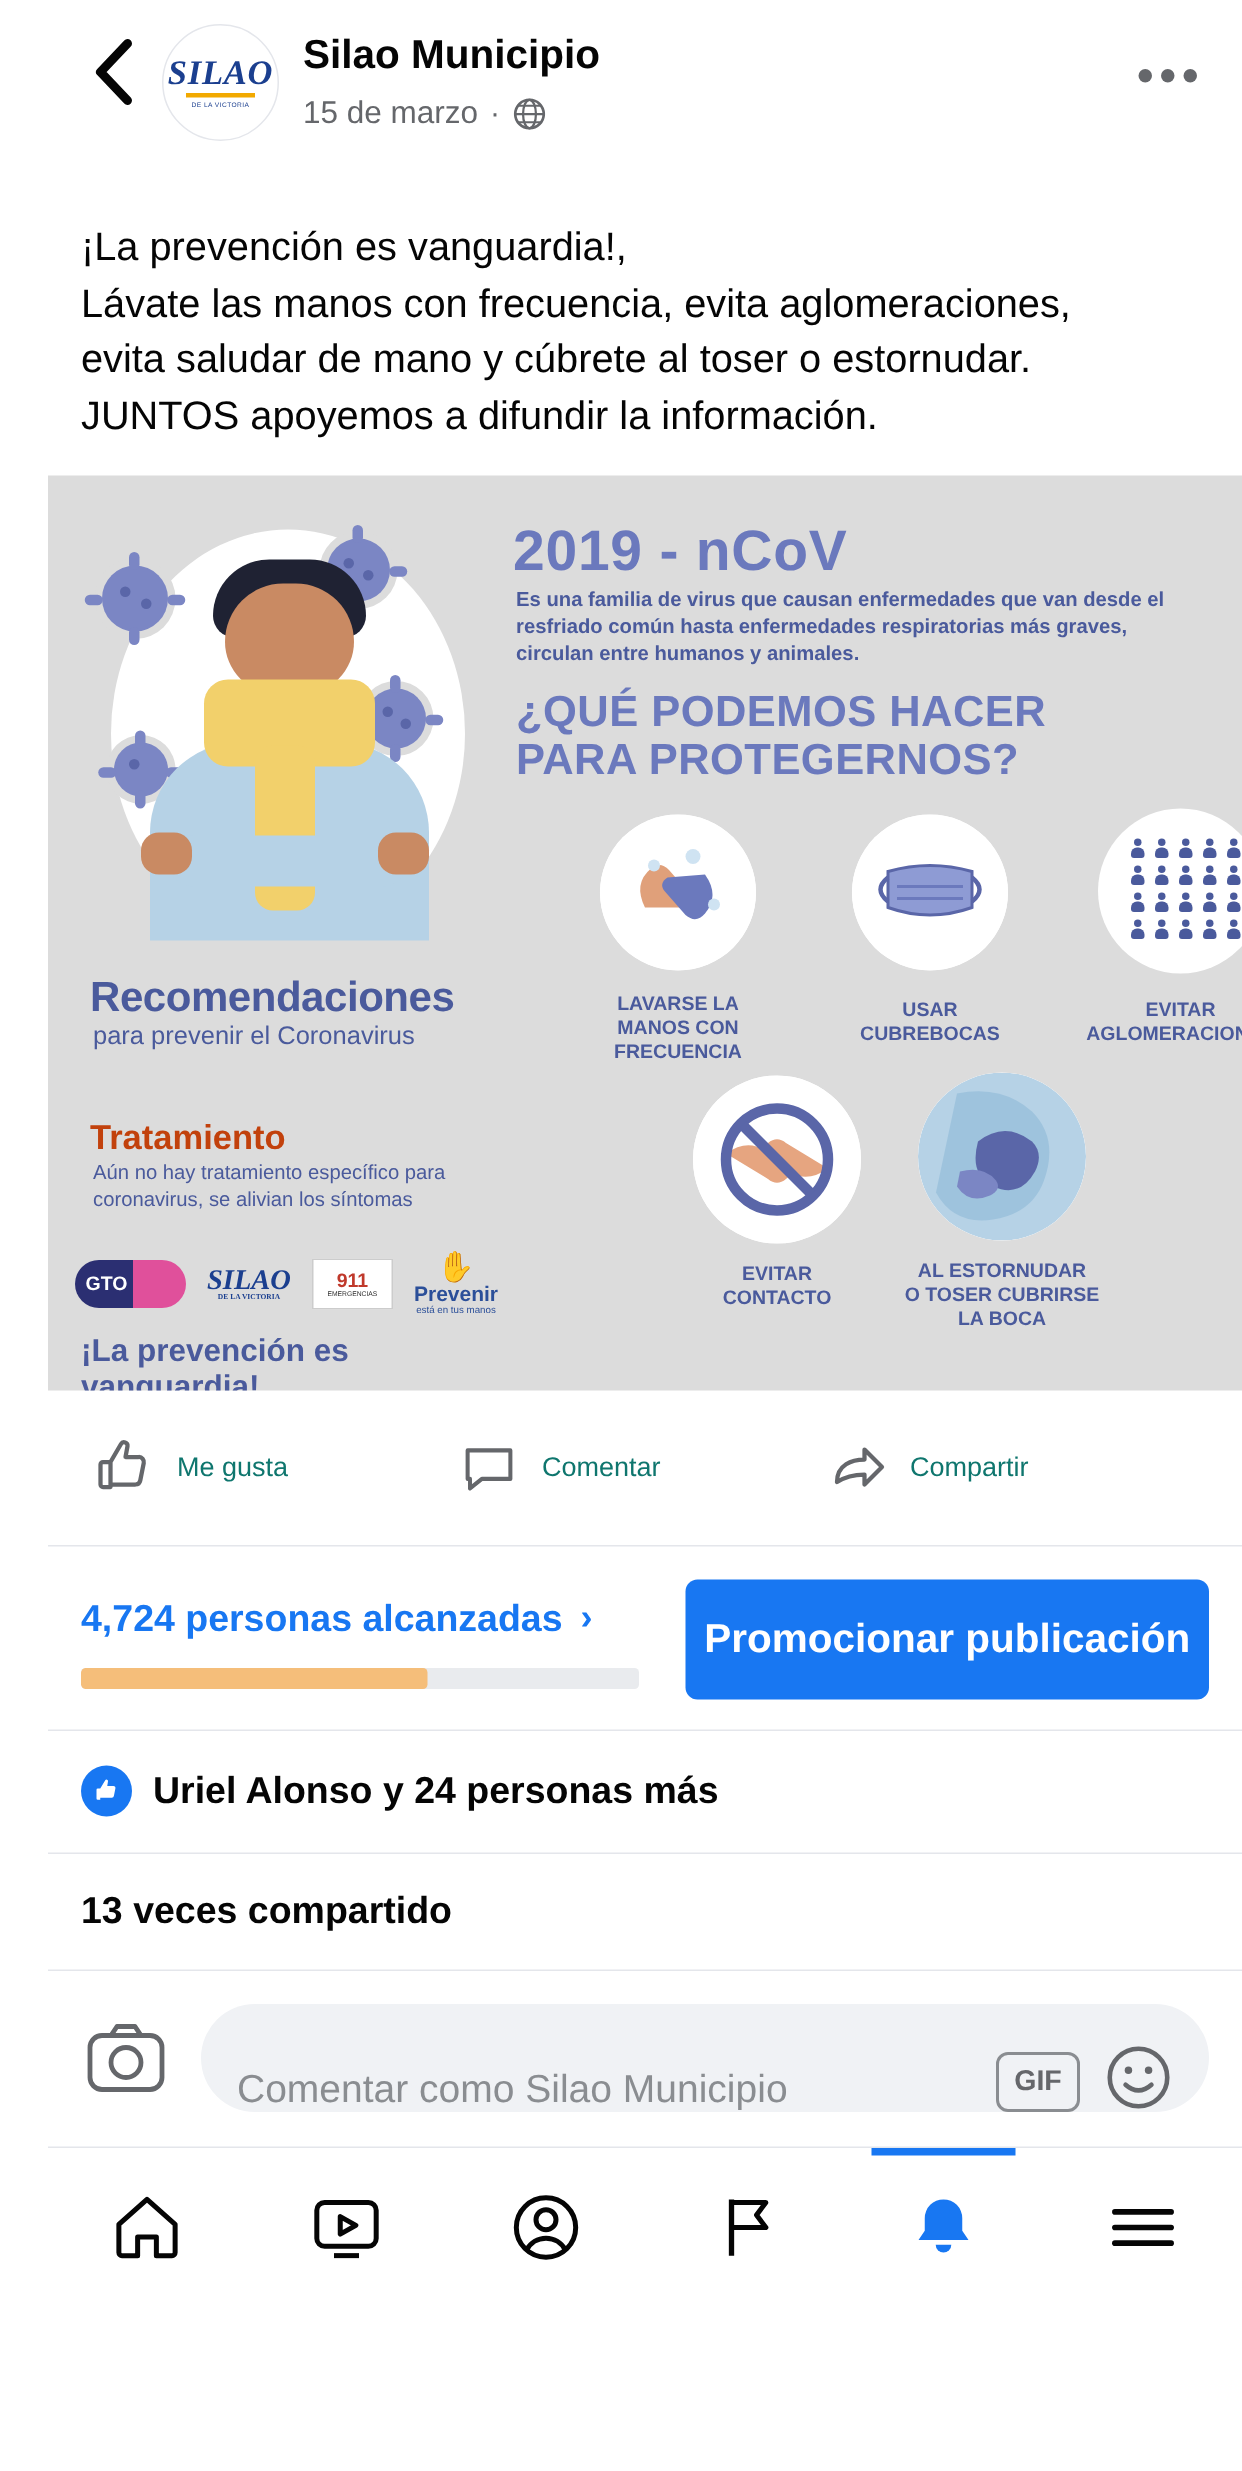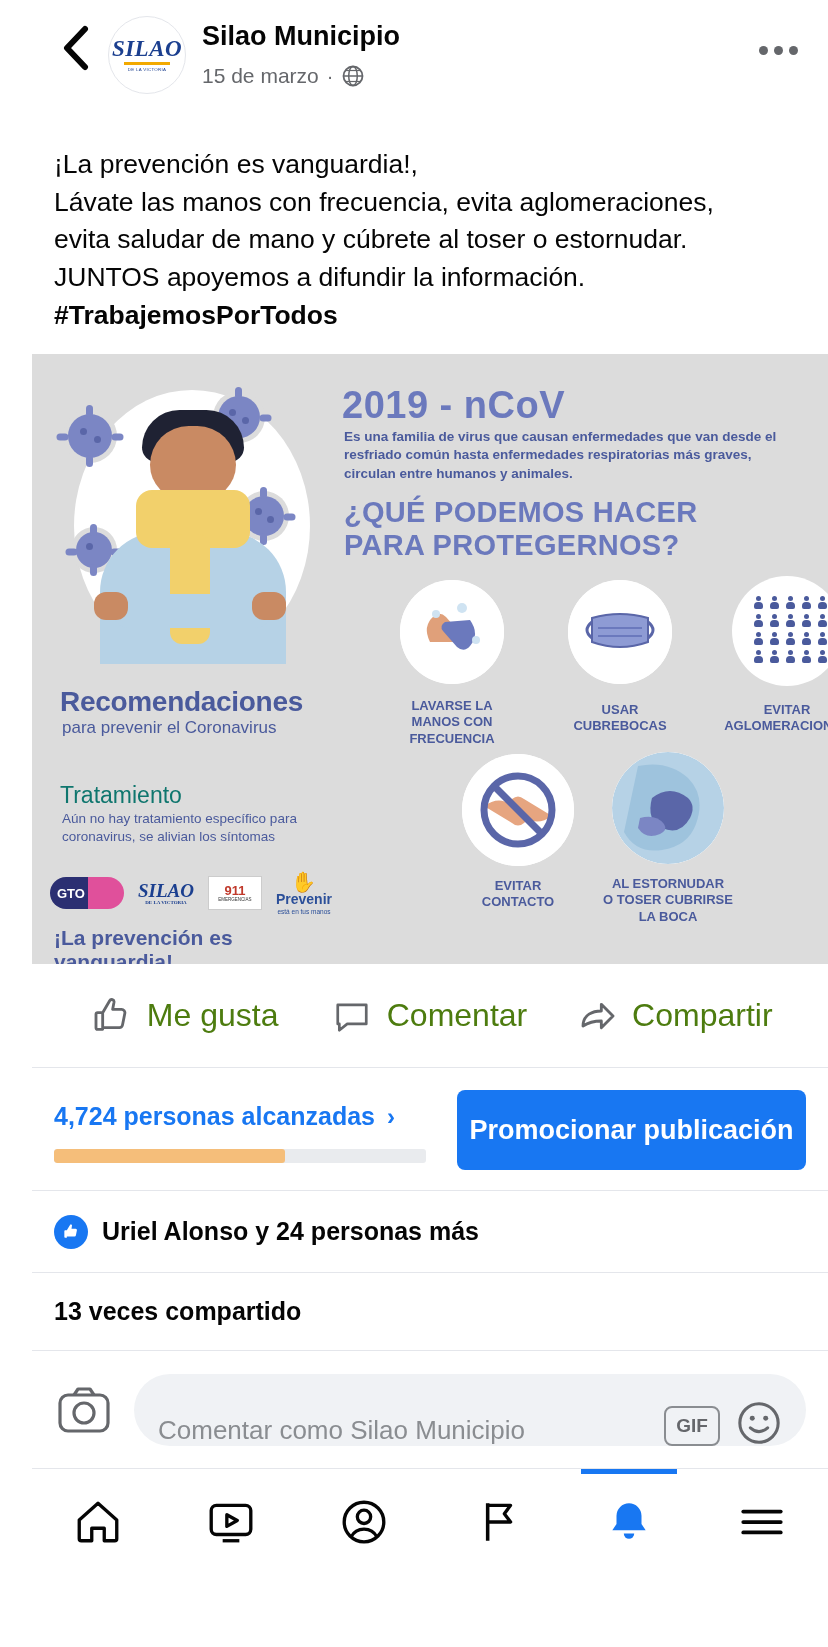--- a/index.html
+++ b/index.html
@@ -235,22 +235,22 @@
   .rec-sub {
     position: absolute;
     left: 30px; top: 364px;
     font-size: 17px;
     color: #4a5a9c;
   }
   .trat-title {
     position: absolute;
     left: 28px; top: 428px;
     font-size: 23px;
-    font-weight: normal;
-    color: #0f766e;
+    font-weight: bold;
+    color: #c2410c;
   }
   .trat-sub {
     position: absolute;
     left: 30px; top: 456px;
     font-size: 13.5px;
     color: #4a5a9c;
     line-height: 1.35;
   }
   .logos-row {
     position: absolute;
@@ -361,24 +361,23 @@
     height: 104px;
     display: flex;
     align-items: center;
     border-bottom: 1px solid #e4e6eb;
     padding: 0 30px;
   }
   .action {
     flex: 1;
     display: flex;
     align-items: center;
-    justify-content: center;
     gap: 16px;
-    font-size: 32px;
-    color: #4d7c0f;
+    font-size: 18px;
+    color: #0f766e;
     font-weight: 500;
   }
   .action.share { gap: 14px; }
 
   
   .insights {
     padding: 22px 22px 20px 22px;
     border-bottom: 1px solid #e4e6eb;
     display: flex;
     align-items: flex-start;
@@ -555,21 +554,20 @@
         <i></i>
         <i></i>
     </div>
   </div>
 
   <div class="post-text">
     <div>¡La prevención es vanguardia!,</div>
     <div>Lávate las manos con frecuencia, evita aglomeraciones,</div>
     <div>evita saludar de mano y cúbrete al toser o estornudar.</div>
     <div>JUNTOS apoyemos a difundir la información.</div>
-    <div class="hash">#TrabajemosPorTodos</div>
   </div>
 
   <div class="post-image">
 
     <div class="infog-left">
       <div class="circle-bg"></div>
 
       <div class="virus" style="left:36px; top:60px; width:44px; height:44px;">
         <span class="spike" style="left:18px; top:-9px;"></span>
         <span class="spike" style="left:18px; bottom:-9px;"></span>

